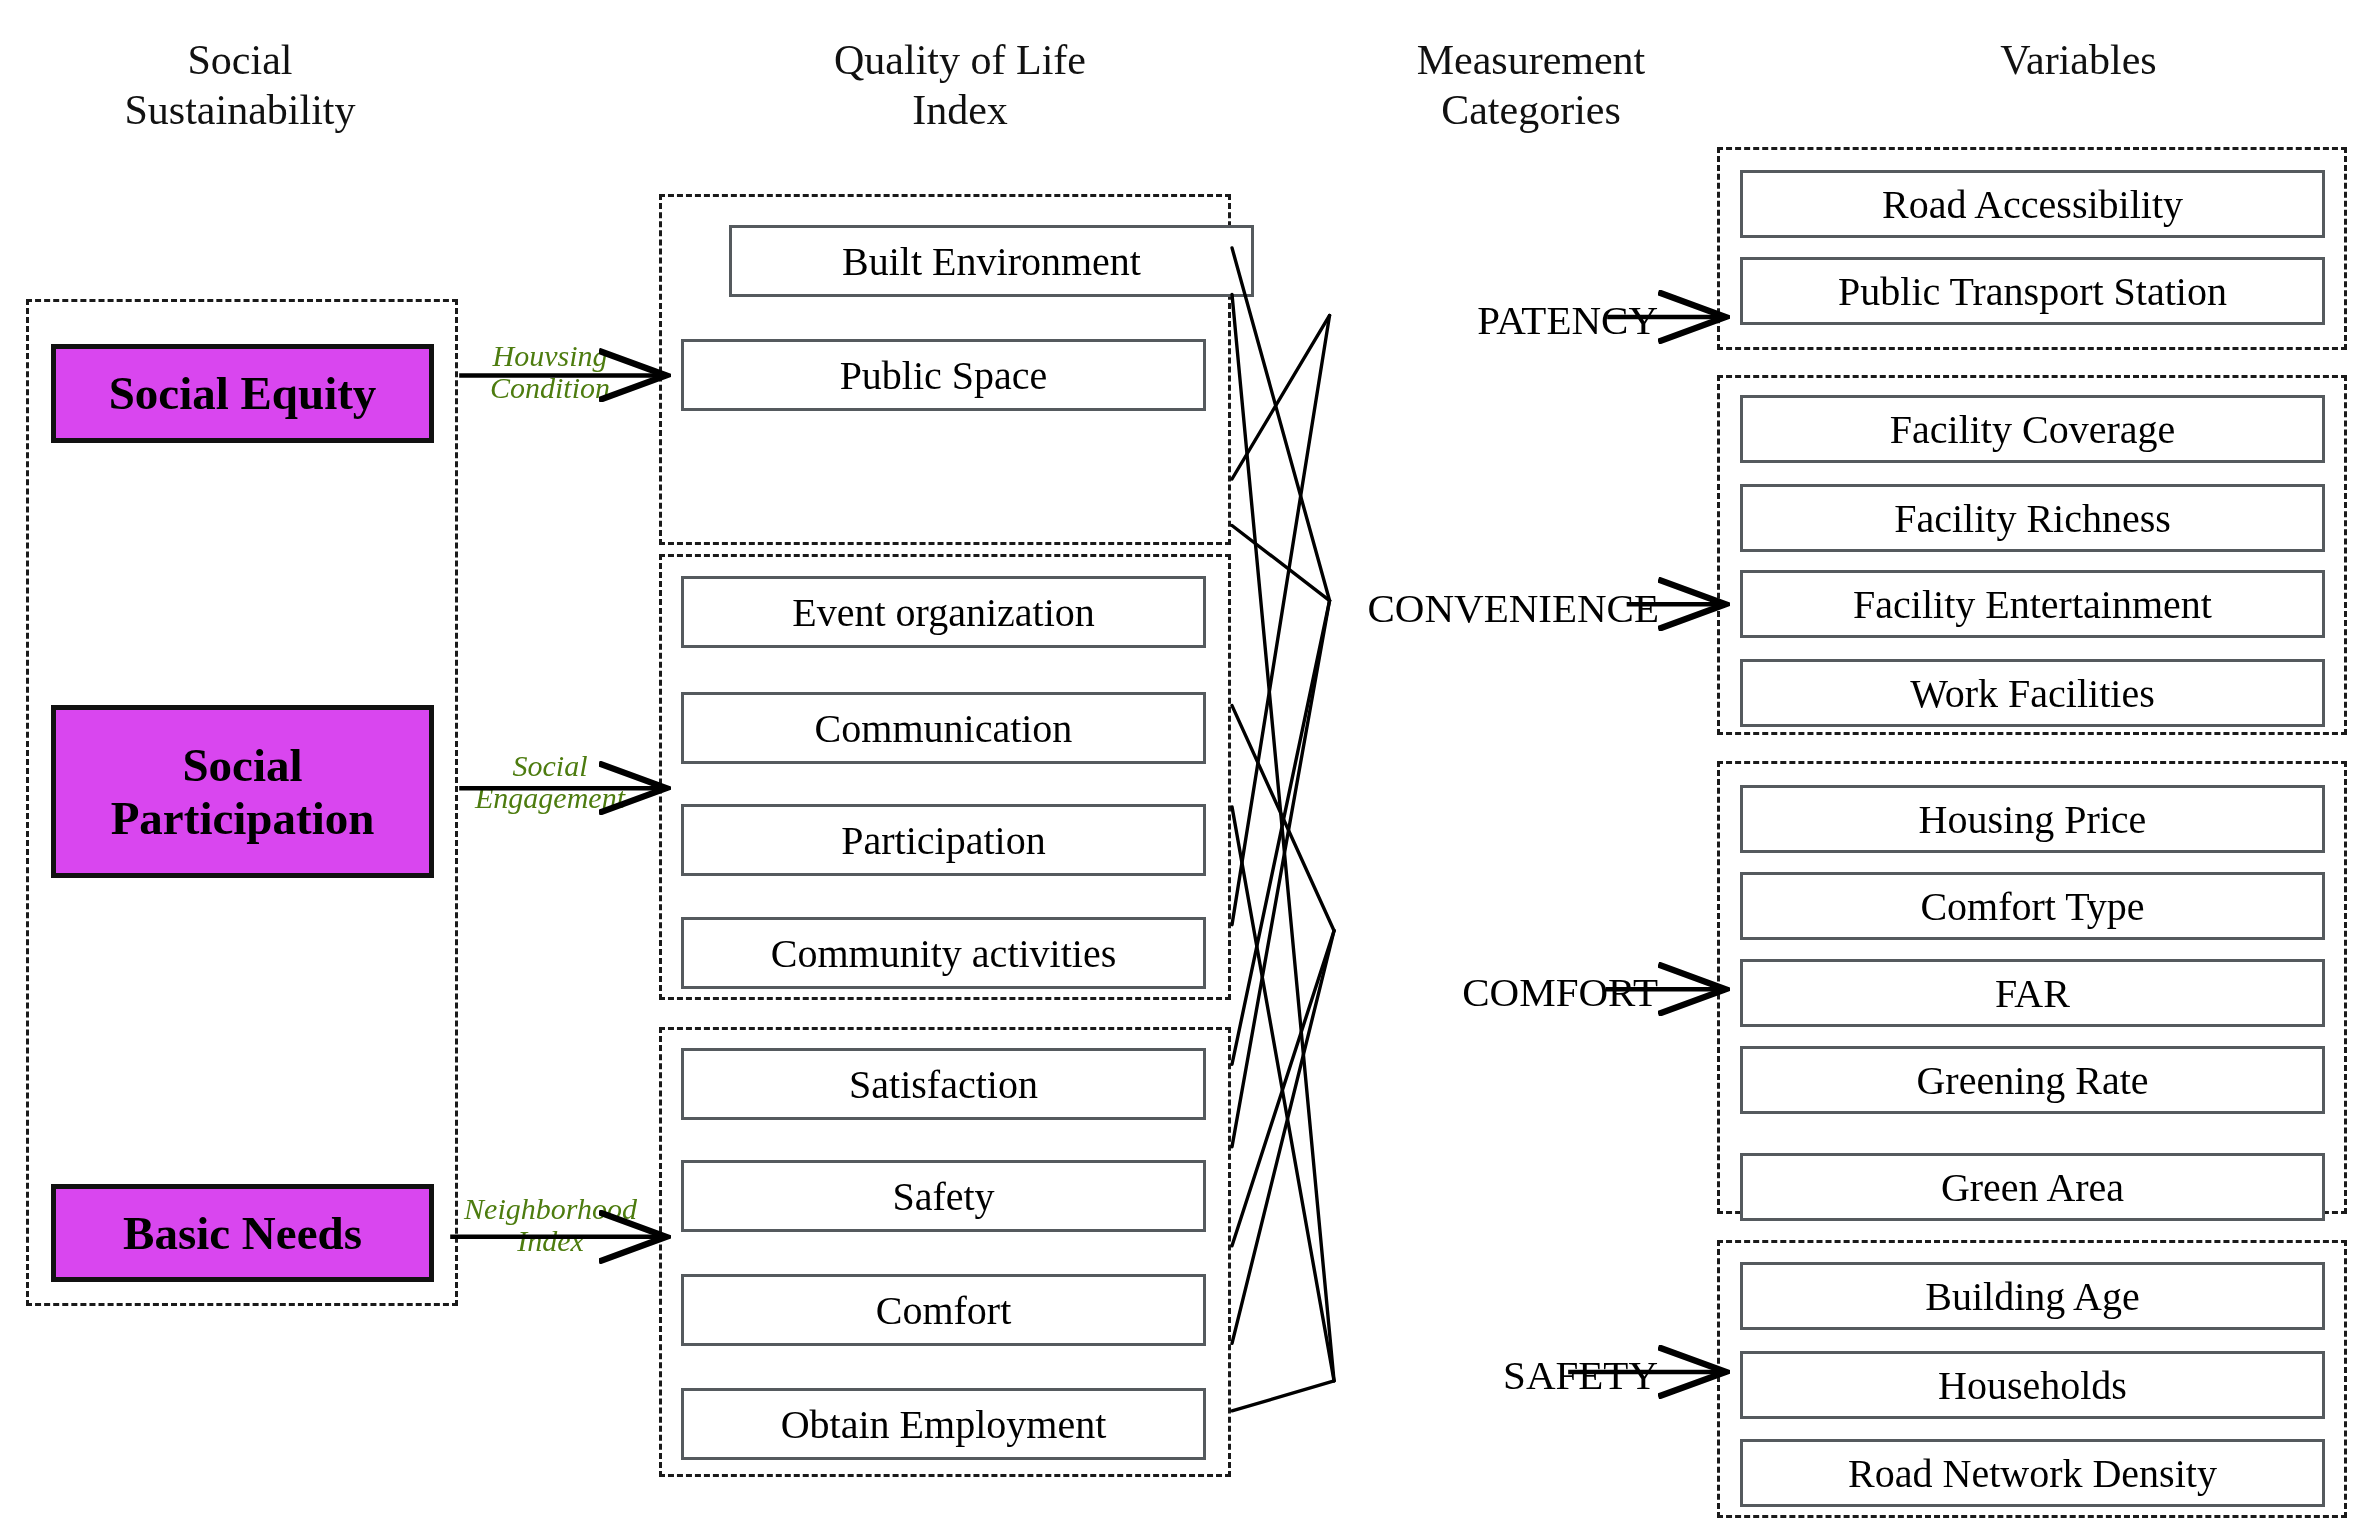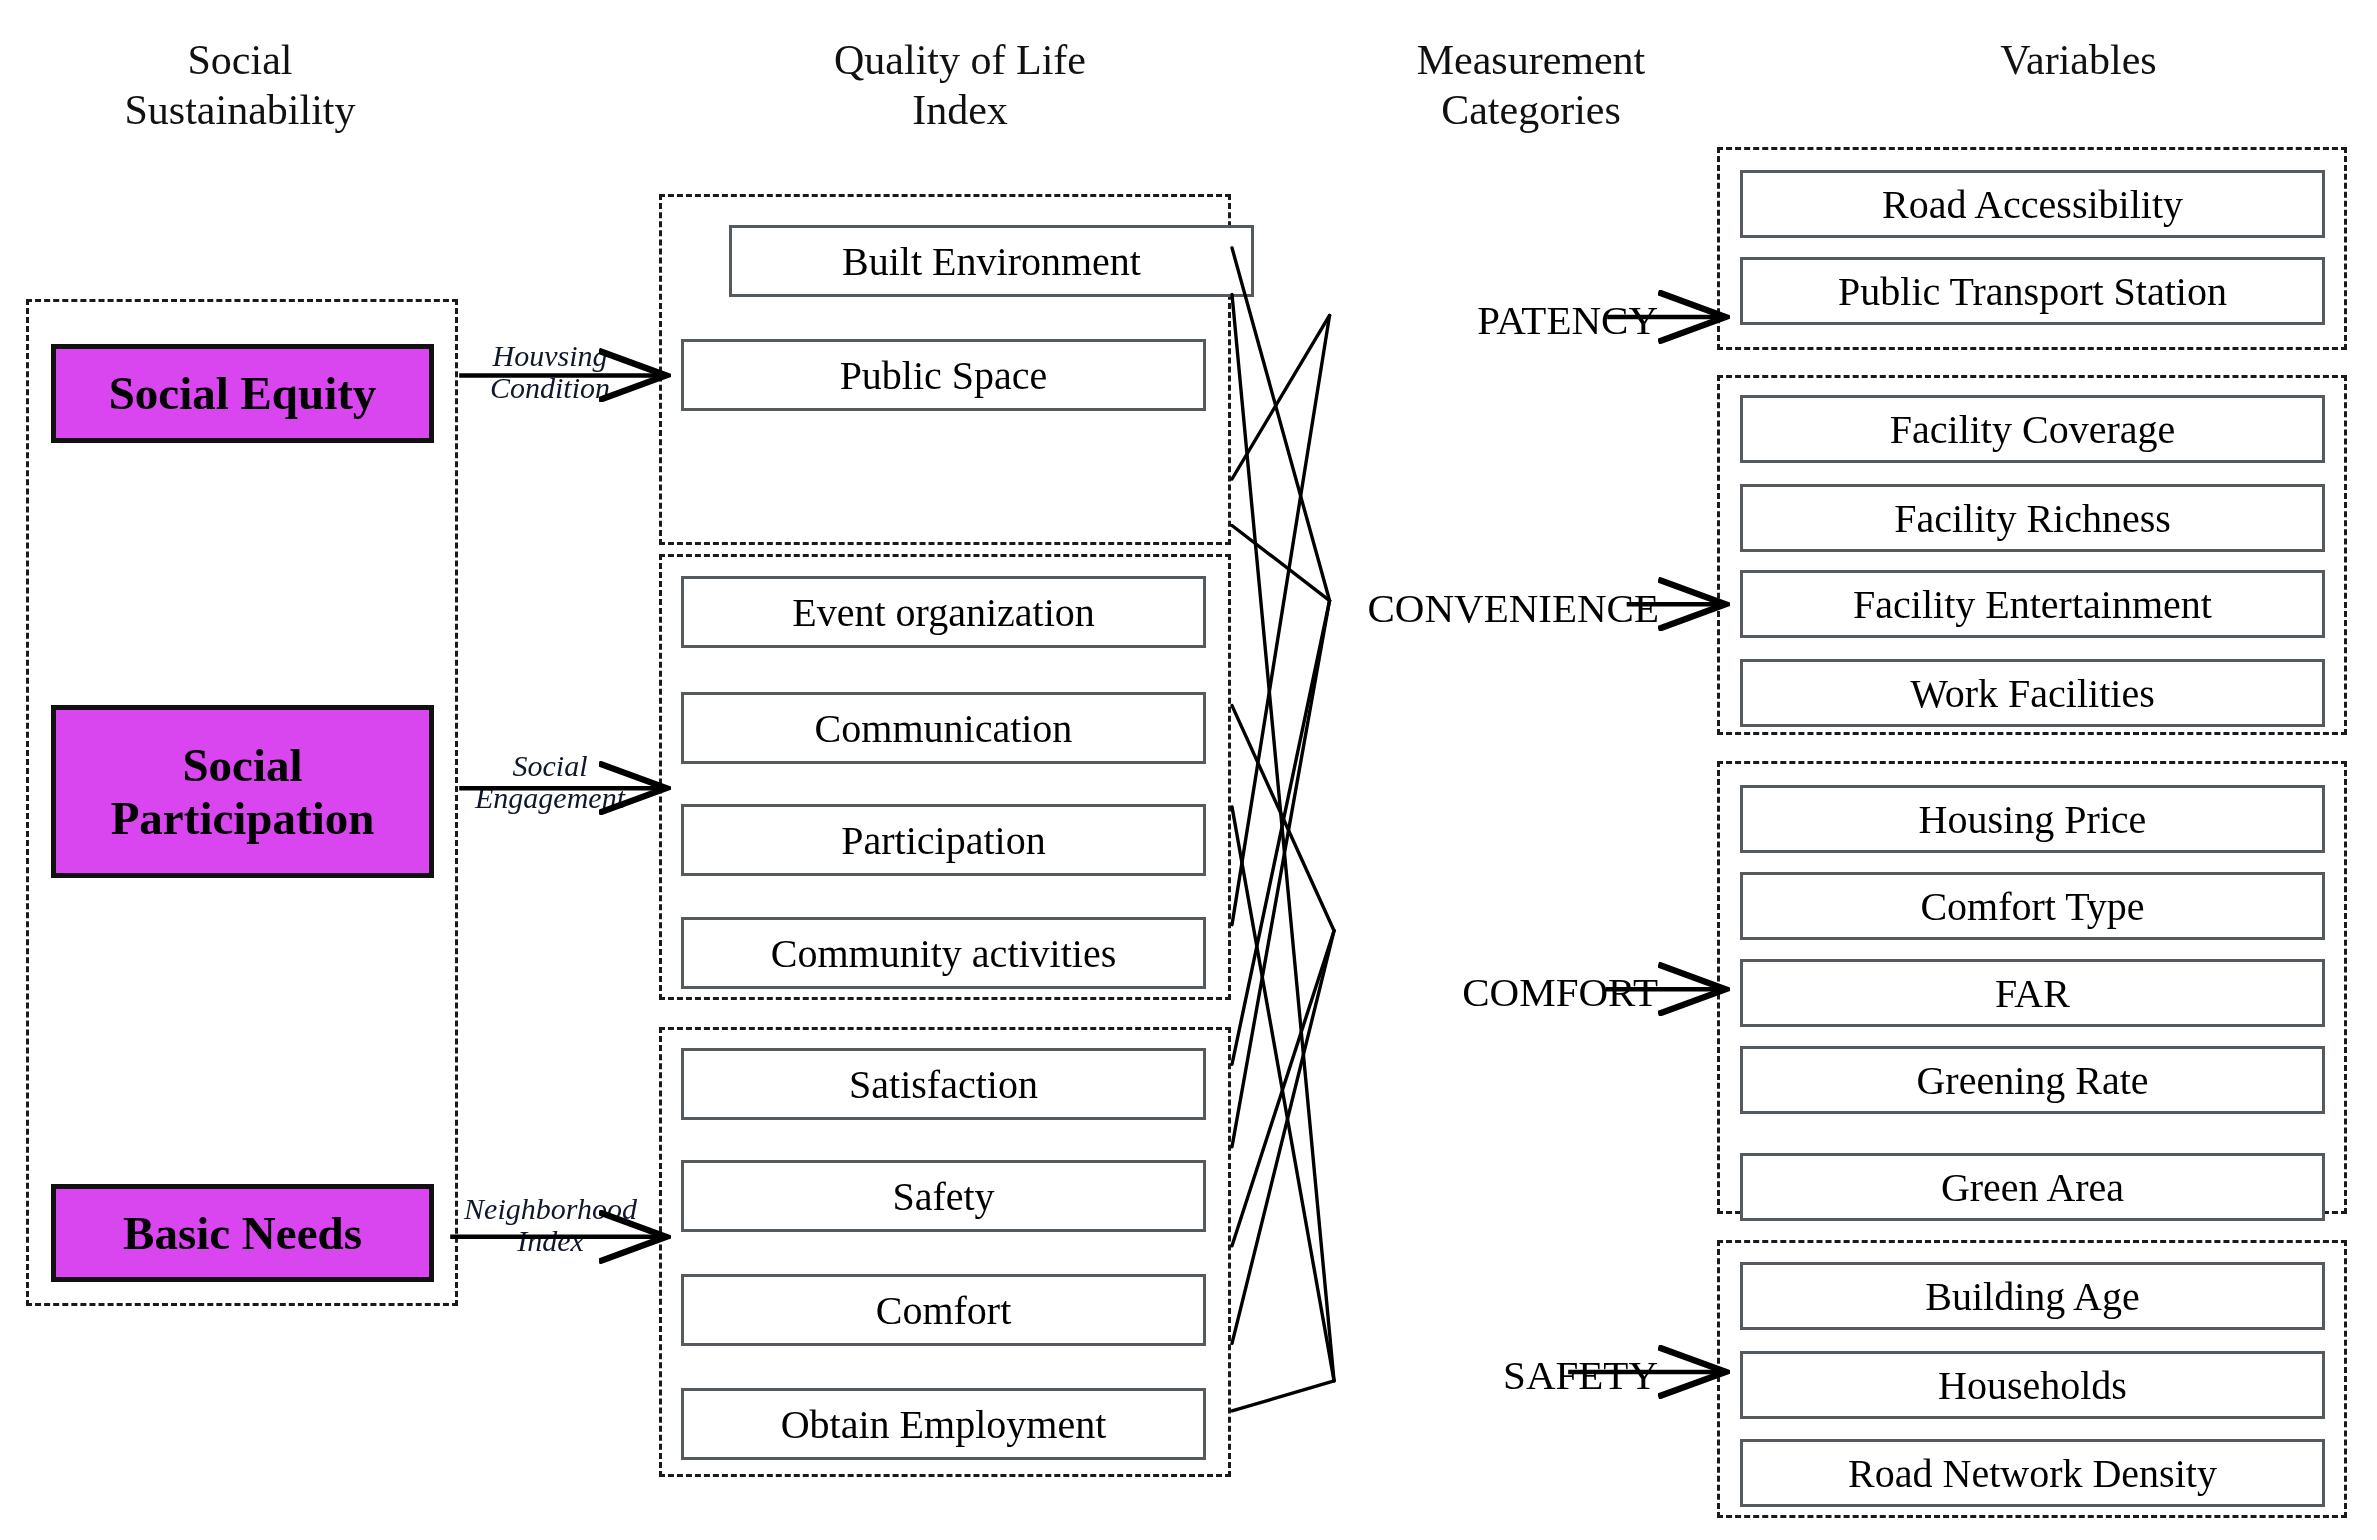--- a/index.html
+++ b/index.html
@@ -49,21 +49,21 @@
     white-space:pre-line;
     color:#000;
   }
   .arrow-label{
     position:absolute;
     text-align:center;
     font-style:italic;
     font-size:30px;
     line-height:1.08;
     white-space:pre-line;
-    color:#0f172a;
+    color:#4d7c0f;
   }
   .cat-label{
     position:absolute;
     font-size:41px;
     color:#000;
     white-space:nowrap;
     text-align:right;
   }
   svg.overlay{
     position:absolute;left:0;top:0;width:2377px;height:1541px;

